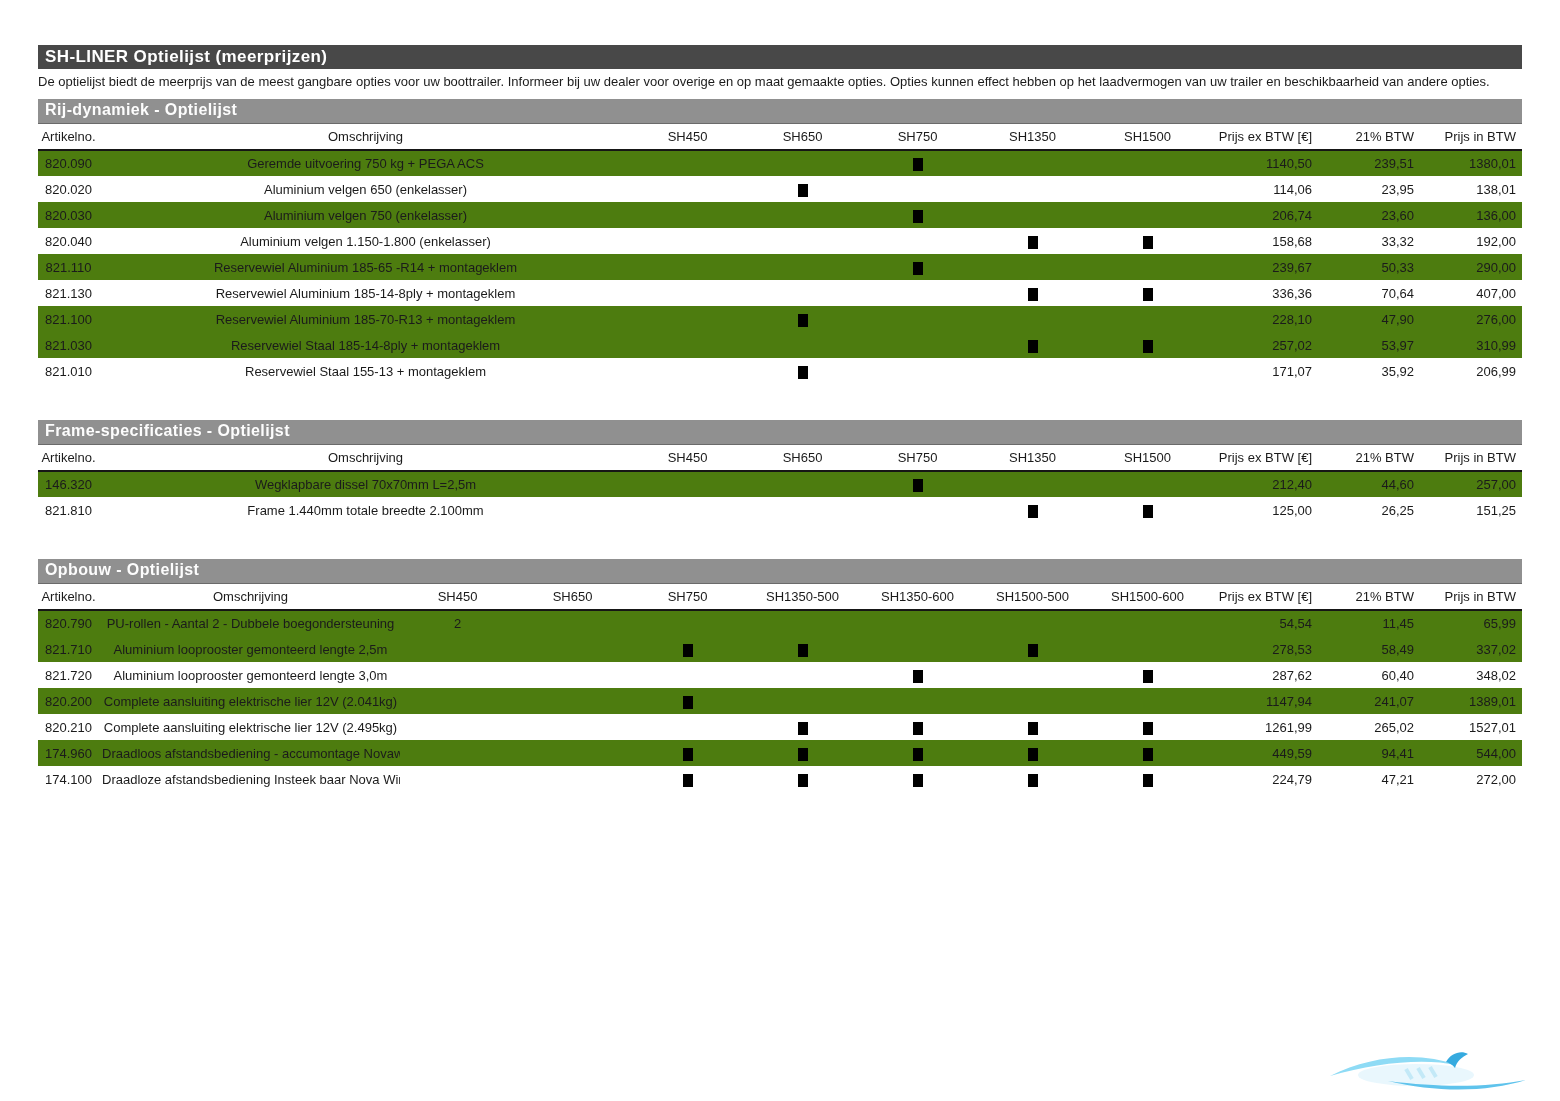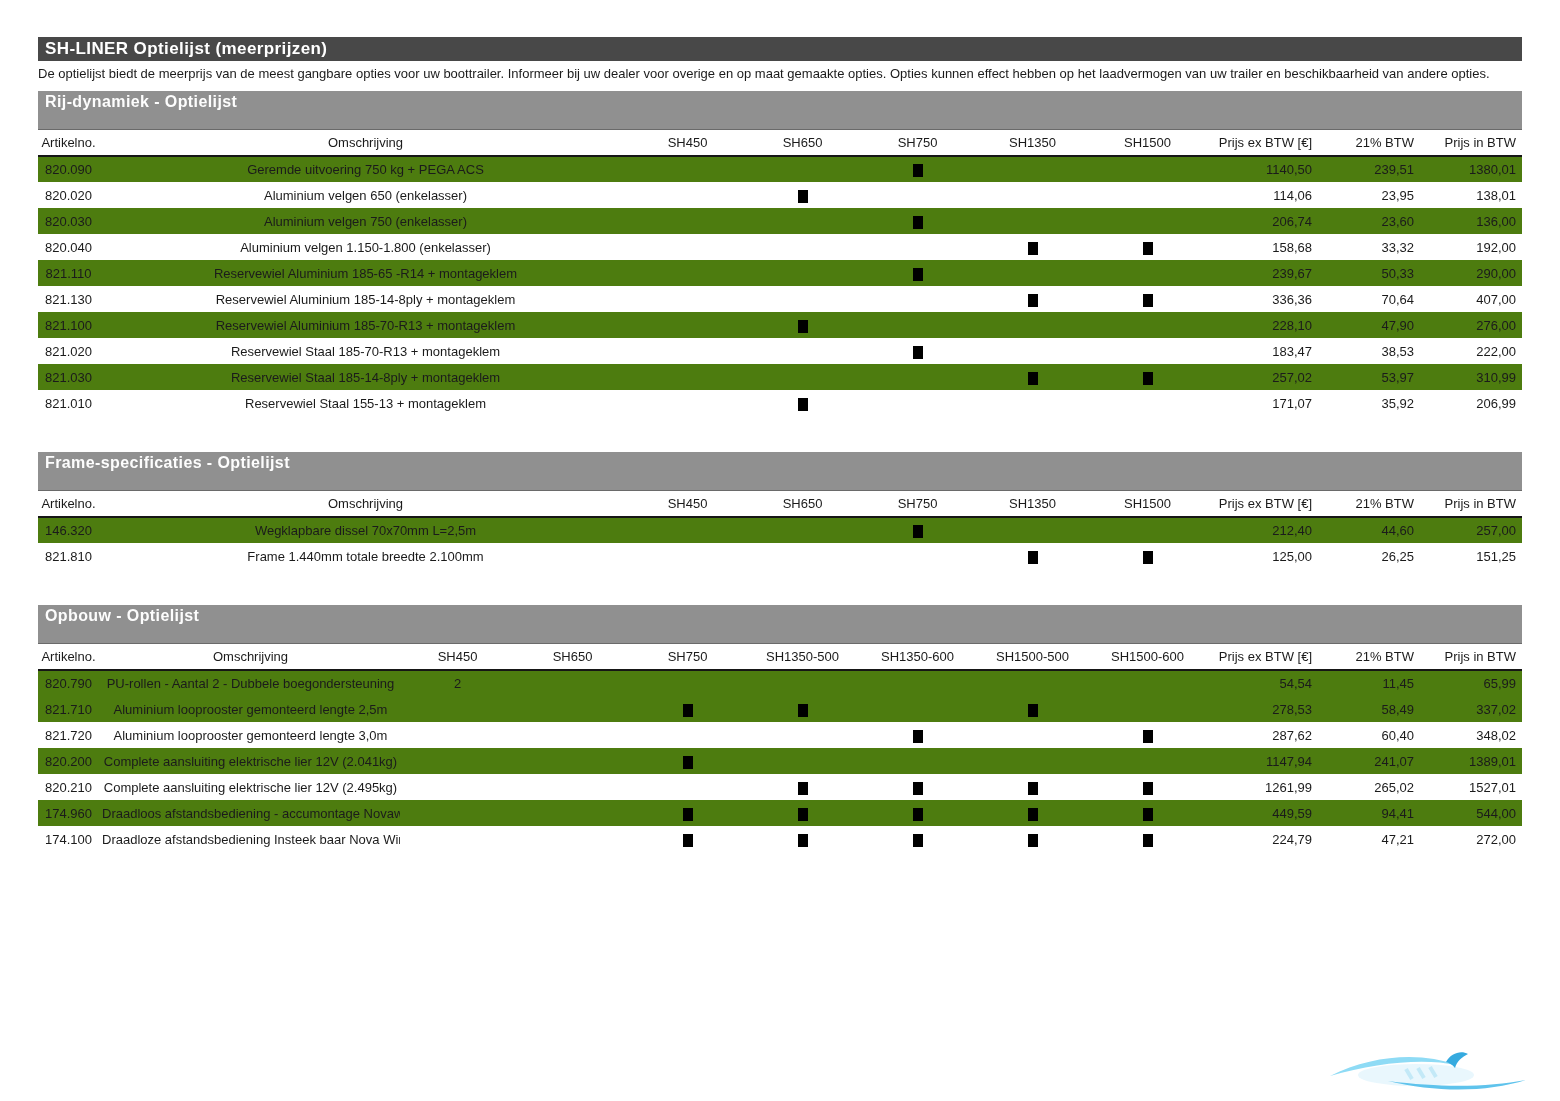--- a/index.html
+++ b/index.html
@@ -1,24 +1,24 @@
 <!DOCTYPE html>
 <html><head>
 <meta charset="utf-8">
 <style>
   html,body{margin:0;padding:0;background:#ffffff;}
   .page{position:relative;width:1560px;height:1101px;background:#ffffff;overflow:hidden;
         font-family:"Liberation Sans",sans-serif;color:#1b1b1b;}
-  .content{position:absolute;left:38px;top:0;width:1484px;}
+  .content{position:absolute;left:38px;top:8px;width:1484px;}
   .title-bar{margin-top:37px;height:24px;line-height:24px;background:#484848;color:#ffffff;
              font-size:17px;font-weight:bold;letter-spacing:0.4px;padding-left:7px;box-sizing:border-box;}
   .intro{margin-top:5px;font-size:13px;line-height:16px;color:#1b1b1b;white-space:nowrap;}
   .section{margin-top:36px;}
   .section.first{margin-top:9px;}
-  .section-bar{height:38px;line-height:22px;background:#909090;color:#fdfdfd;font-size:16px;
+  .section-bar{height:24px;line-height:22px;background:#909090;color:#fdfdfd;font-size:16px;
                font-weight:bold;letter-spacing:0.4px;padding-left:7px;box-sizing:border-box;}
   table{border-collapse:collapse;table-layout:fixed;width:1484px;font-size:13px;color:#1b1b1b;}
   thead th{font-weight:normal;font-size:13px;height:23px;border-top:1px solid #6a6a6a;
            border-bottom:2px solid #161616;color:#1b1b1b;white-space:nowrap;overflow:hidden;}
   tbody tr{height:26px;}
   tbody tr.stripe{background:#4d7c0f;}
   .c-art{text-align:center;padding-left:2px;white-space:nowrap;}
   .c-desc{text-align:center;padding-left:4px;white-space:nowrap;overflow:hidden;}
   .c-model{text-align:center;}
   .c-price{text-align:right;padding-right:6px;white-space:nowrap;}
@@ -140,32 +140,20 @@
                 <td class="c-desc">Reservewiel Aluminium 185-70-R13 + montageklem</td>
                 <td class="c-model"></td>
                 <td class="c-model"><span class="sq"></span></td>
                 <td class="c-model"></td>
                 <td class="c-model"></td>
                 <td class="c-model"></td>
                 <td class="c-price">228,10</td>
                 <td class="c-price">47,90</td>
                 <td class="c-price">276,00</td>
               </tr>
-              <tr>
-                <td class="c-art">821.020</td>
-                <td class="c-desc">Reservewiel Staal 185-70-R13 + montageklem</td>
-                <td class="c-model"></td>
-                <td class="c-model"></td>
-                <td class="c-model"><span class="sq"></span></td>
-                <td class="c-model"></td>
-                <td class="c-model"></td>
-                <td class="c-price">183,47</td>
-                <td class="c-price">38,53</td>
-                <td class="c-price">222,00</td>
-              </tr>
               <tr class="stripe">
                 <td class="c-art">821.030</td>
                 <td class="c-desc">Reservewiel Staal 185-14-8ply + montageklem</td>
                 <td class="c-model"></td>
                 <td class="c-model"></td>
                 <td class="c-model"></td>
                 <td class="c-model"><span class="sq"></span></td>
                 <td class="c-model"><span class="sq"></span></td>
                 <td class="c-price">257,02</td>
                 <td class="c-price">53,97</td>

